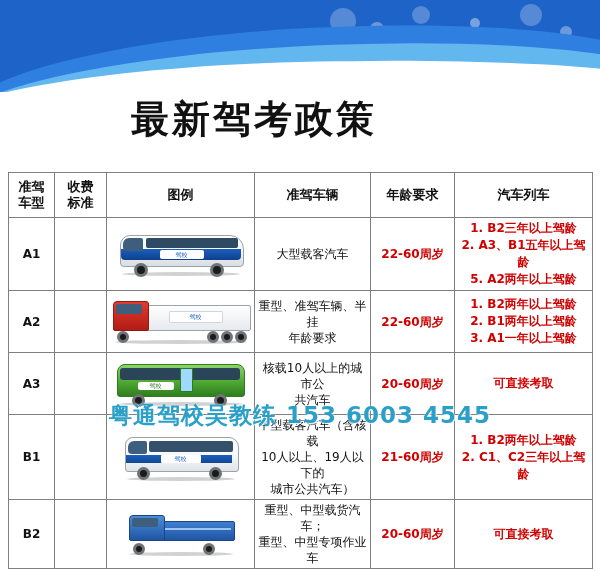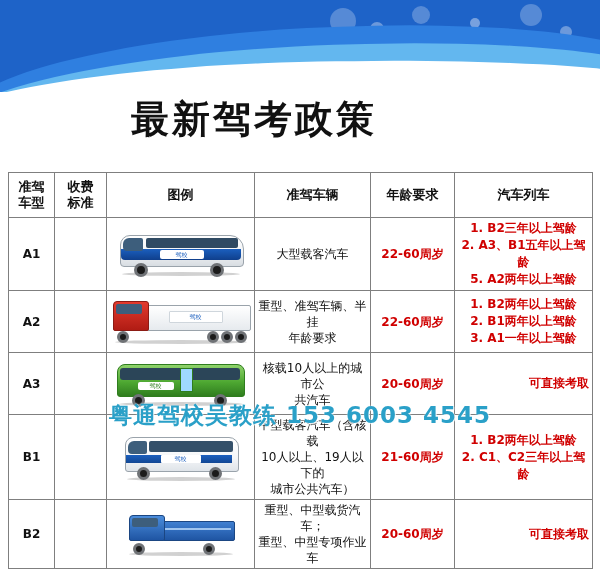--- a/index.html
+++ b/index.html
@@ -96,21 +96,21 @@
   col.c3{width:148px;}
   col.c4{width:116px;}
   col.c5{width:84px;}
   col.c6{width:138px;}
 
   td.code{font-size:12px;font-weight:bold;color:#111;}
   td.fee{font-size:12px;color:#111;}
   td.vehicle{font-size:12px;color:#111;line-height:16px;}
   td.age{font-size:12px;font-weight:bold;color:#d00000;line-height:16px;}
   td.cond{font-size:12px;font-weight:bold;color:#d00000;line-height:17px;text-align:left;padding-left:8px;margin-left:48px;}
-  td.cond.center{text-align:right;padding-left:3px;}
+  td.cond.center{text-align:center;padding-left:3px;}
   td.pic{padding:3px 2px;}
 
   .row-a1{height:62px;}
   .row-a2{height:62px;}
   .row-a3{height:62px;}
   .row-b1{height:72px;}
   .row-b2{height:58px;}
 
   
   .veh{position:relative;margin:0 auto;}

